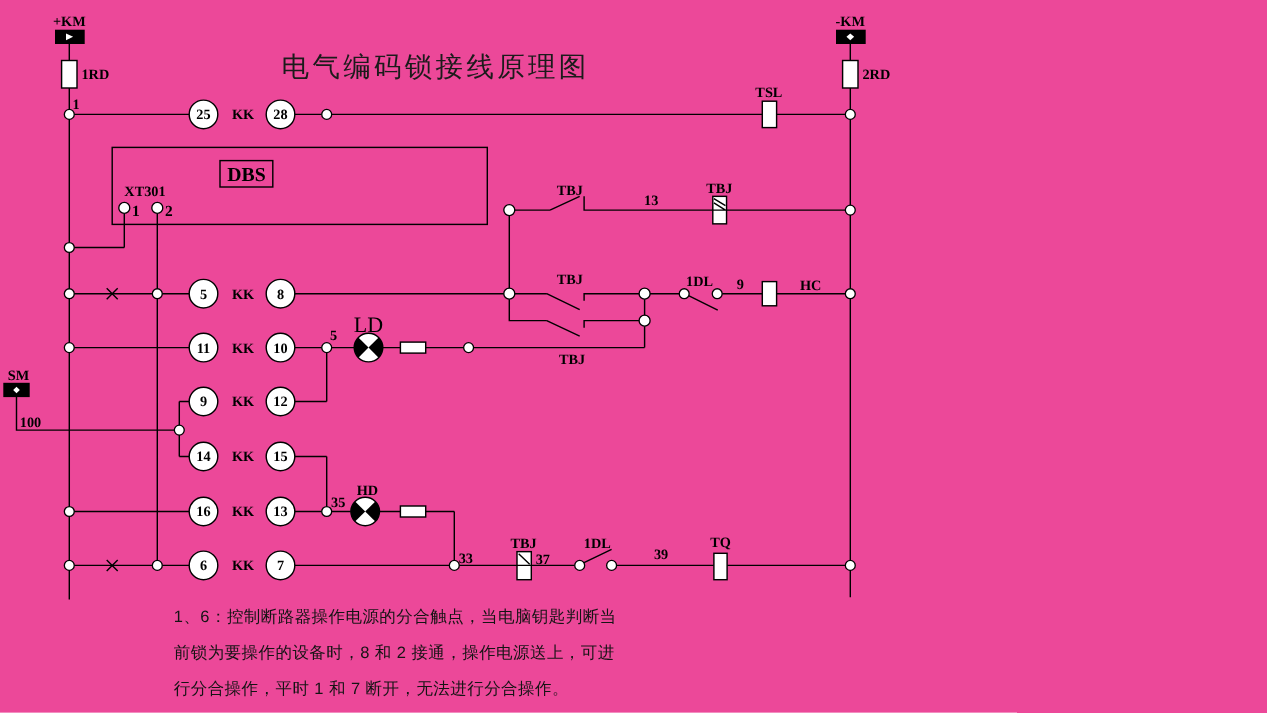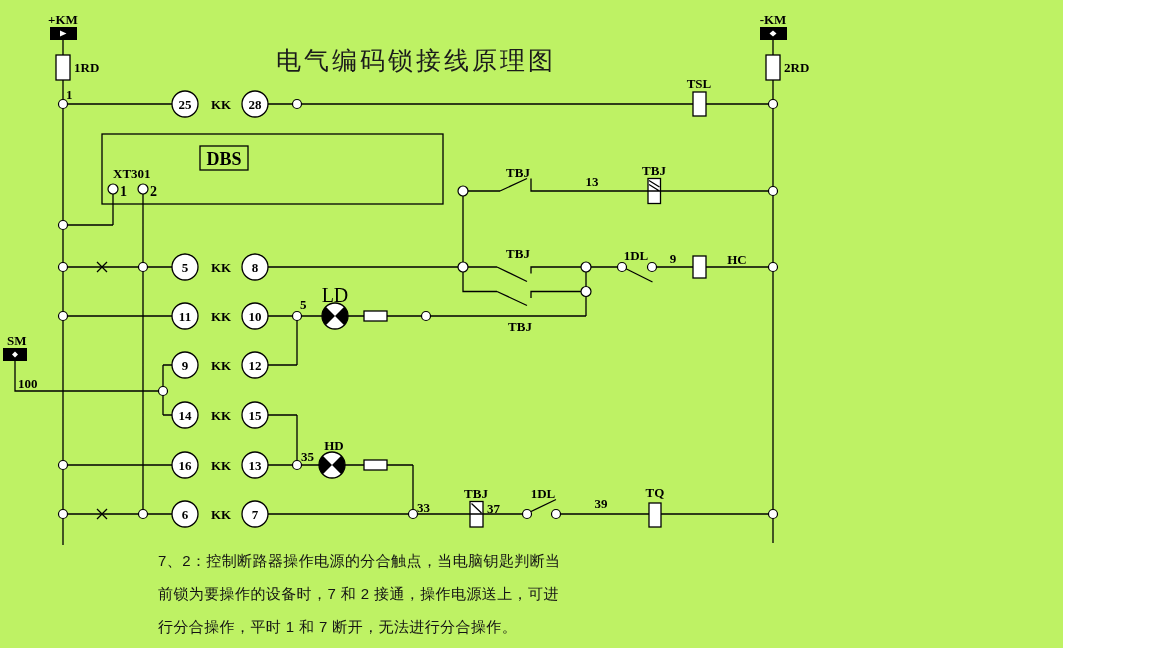--- a/index.html
+++ b/index.html
@@ -1,20 +1,20 @@
 <!DOCTYPE html>
 <html><head>
 <meta charset="utf-8">
 <style>
   html,body{margin:0;padding:0;background:#fff;}
-  .stage{position:relative;width:1063px;height:648px;background:#bef264;overflow:hidden;
+  .stage{position:relative;width:1152px;height:648px;background:#ec4899;overflow:hidden;
          font-family:"Liberation Sans",sans-serif;}
   .stage svg{position:absolute;left:0;top:0;}
   .title{position:absolute;left:256px;top:44px;font-size:25px;letter-spacing:3px;color:#1b1b1b;
-         font-family:"Liberation Sans",sans-serif;margin-left:20px;}
+         font-family:"Liberation Sans",sans-serif;}
   .notes{position:absolute;left:158px;top:544px;font-size:15px;line-height:33px;color:#141414;
          letter-spacing:0.4px;font-family:"Liberation Sans",sans-serif;}
   
   .w{stroke:#000;stroke-width:1.3;fill:none;}
   .sym{stroke:#000;stroke-width:1.3;fill:#fff;}
   .jc{stroke:#000;stroke-width:1.2;fill:#fff;}
   .blk{fill:#000;stroke:none;}
   .wht{fill:#fff;stroke:none;}
   text{fill:#000;}
   .lbl{font:bold 13px "Liberation Serif",serif;}
@@ -226,18 +226,18 @@
     <circle class="jc" cx="773" cy="104" r="4.5"></circle>
     <circle class="jc" cx="773" cy="191" r="4.5"></circle>
     <circle class="jc" cx="773" cy="267" r="4.5"></circle>
     <circle class="jc" cx="773" cy="514" r="4.5"></circle>
   </g>
 </svg>
 
 <div class="title">电气编码锁接线原理图</div>
 
 <div class="notes">
-  <div>7、2：控制断路器操作电源的分合触点，当电脑钥匙判断当</div>
-  <div>前锁为要操作的设备时，7 和 2 接通，操作电源送上，可进</div>
+  <div>1、6：控制断路器操作电源的分合触点，当电脑钥匙判断当</div>
+  <div>前锁为要操作的设备时，8 和 2 接通，操作电源送上，可进</div>
   <div>行分合操作，平时 1 和 7 断开，无法进行分合操作。</div>
 </div>
 
 </div>
 
 </body></html>

